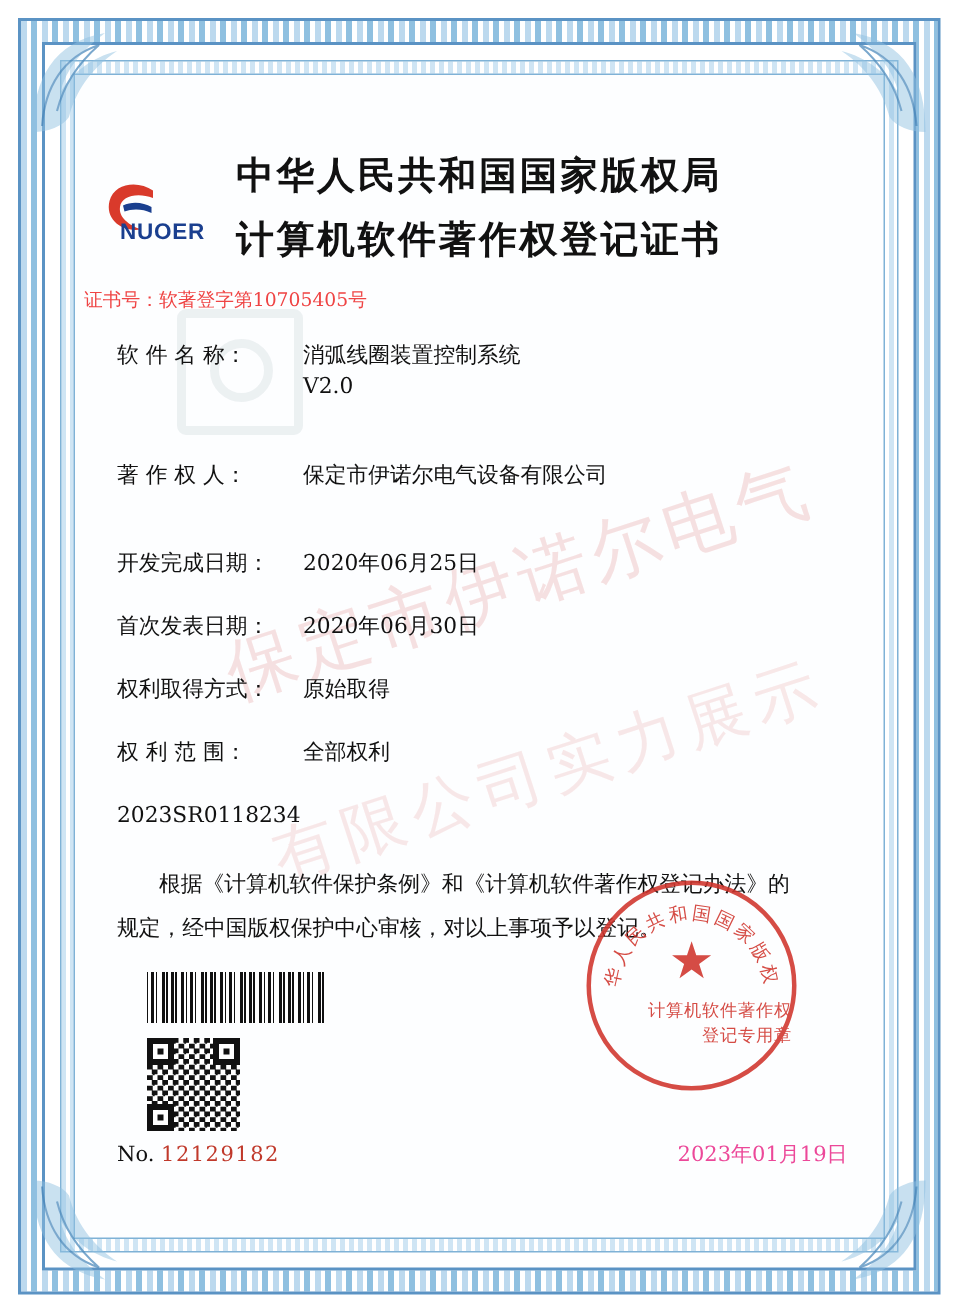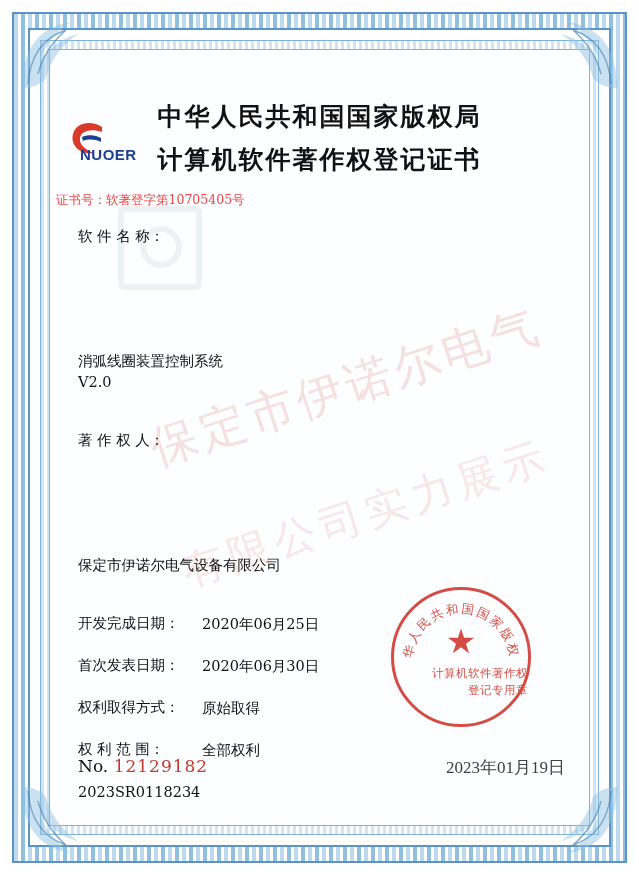--- a/index.html
+++ b/index.html
@@ -220,21 +220,21 @@
     font-size: 14.5px;
     color: #111;
     letter-spacing: 0px;
   }
   .row .value {
     font-size: 14.5px;
     color: #111;
     white-space: pre-line;
     line-height: 1.45;
   }
-  .row.big { margin-bottom: 38px; flex-direction: column; }
+  .row.big { margin-bottom: 38px; }
 
   
   .statement {
     position: relative;
     margin-top: 20px;
     padding: 0 18px 0 22px;
     font-family: "DejaVu Serif", serif;
     font-size: 14.5px;
     line-height: 2.0;
     color: #111;
@@ -325,29 +325,29 @@
   .seal .line2 { top: 93px; }
 
   
   .footer {
     position: absolute;
     left: 22px;
     right: 18px;
     bottom: 40px;
     display: flex;
     justify-content: space-between;
-    align-items: flex-start;
-    font-family: "DejaVu Serif", serif;
-    font-size: 17px;
+    align-items: center;
+    font-family: "DejaVu Serif", serif;
+    font-size: 14px;
     color: #111;
     z-index: 5;
   }
   .footer .no-label { color: #111; }
   .footer .no-value { color: #c0392b; letter-spacing: 1px; }
-  .footer .date { color: #404040; font-family: Liberation Serif, serif; }
+  .footer .date { color: #ec4899; }
 </style>
 </head>
 <body>
 
 <div class="certificate">
 
   <div class="border-outer"></div>
   <div class="border-inner"></div>
 
   <div class="corner tl">

